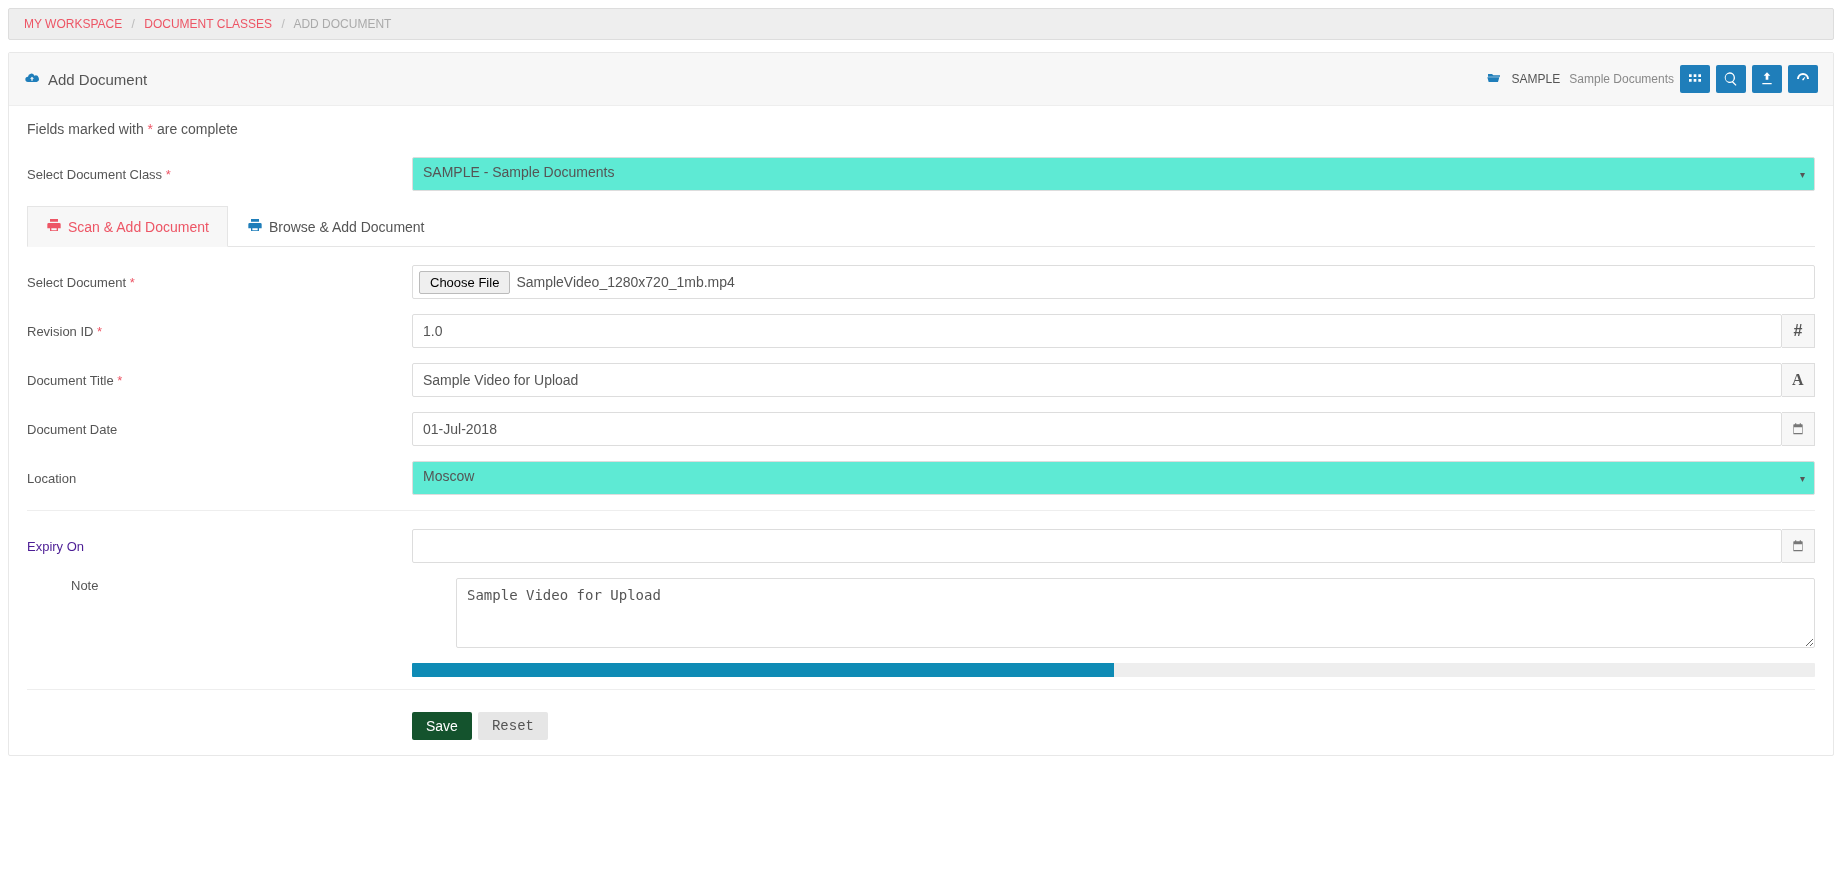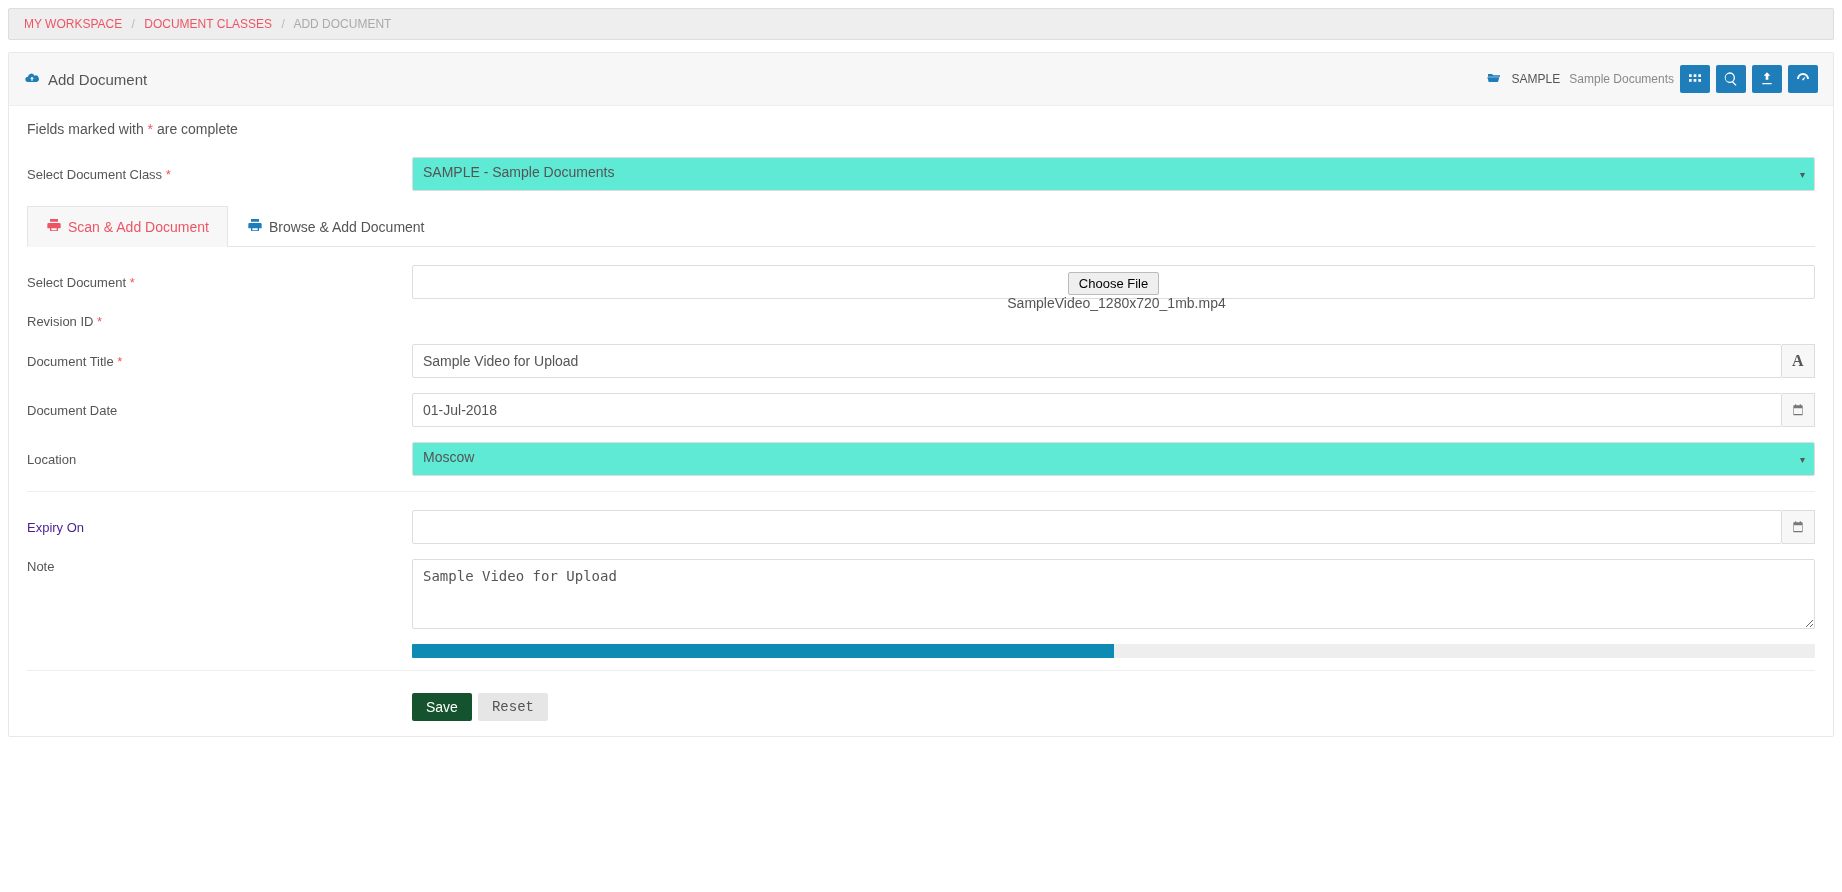--- a/index.html
+++ b/index.html
@@ -139,21 +139,21 @@
     border-bottom:1px solid #f7f7f7;
     margin-bottom:-1px;
     color:#ED5565;
   }
   .tab .tab-icon { color:#1f7eba; }
   .tab.active .tab-icon { color:#ED5565; }
 
   
   .file-wrap {
     display:flex; align-items:center; width:100%;
-    border:1px solid #ddd; border-radius:2px; padding:6px 6px; height:34px;flex-direction:column;
+    border:1px solid #ddd; border-radius:2px; padding:0 6px; height:34px;
   }
   .choose-btn {
     background:#efefef;
     border:1px solid #bbb;
     border-radius:2px;
     padding:3px 10px;
     font-size:13px;
     cursor:pointer;
   }
   .file-name { margin-left:6px; font-size:14px; color:#555; }
@@ -282,20 +282,24 @@
           <button class="choose-btn">Choose File</button>
           <span class="file-name">SampleVideo_1280x720_1mb.mp4</span>
         </div>
       </div>
     </div>
 
     <div class="form-row">
       <div class="form-label">
         <span>Revision ID</span> <span class="req">*</span>
       </div>
+      <div class="form-field">
+        <input class="form-control" value="1.0" style="">
+        <div class="addon" style="font-family:Arial;">#</div>
+      </div>
     </div>
 
     <div class="form-row">
       <div class="form-label">
         <span>Document Title</span> <span class="req">*</span>
       </div>
       <div class="form-field">
         <input class="form-control" value="Sample Video for Upload" style="">
         <div class="addon">A</div>
       </div>
@@ -335,21 +339,21 @@
       <div class="form-field">
         <input class="form-control" value="" style="">
         <div class="addon">
           <svg viewBox="0 0 24 24">
               <path d="M5 4h2V2h2v2h6V2h2v2h2a1 1 0 011 1v15a1 1 0 01-1 1H5a1 1 0 01-1-1V5a1 1 0 011-1zm0 5v10h14V9H5z"></path>
             </svg>
         </div>
       </div>
     </div>
 
-    <div class="form-row" style="align-items:flex-start;">
+    <div class="form-row" style="align-items:flex-start;margin-left:44px;">
       <div class="form-label">
         <span>Note</span>
       </div>
       <div class="form-field">
         <textarea class="textarea" style="">Sample Video for Upload</textarea>
       </div>
     </div>
 
     <div class="progress-row">
       <div class="progress-outer">

